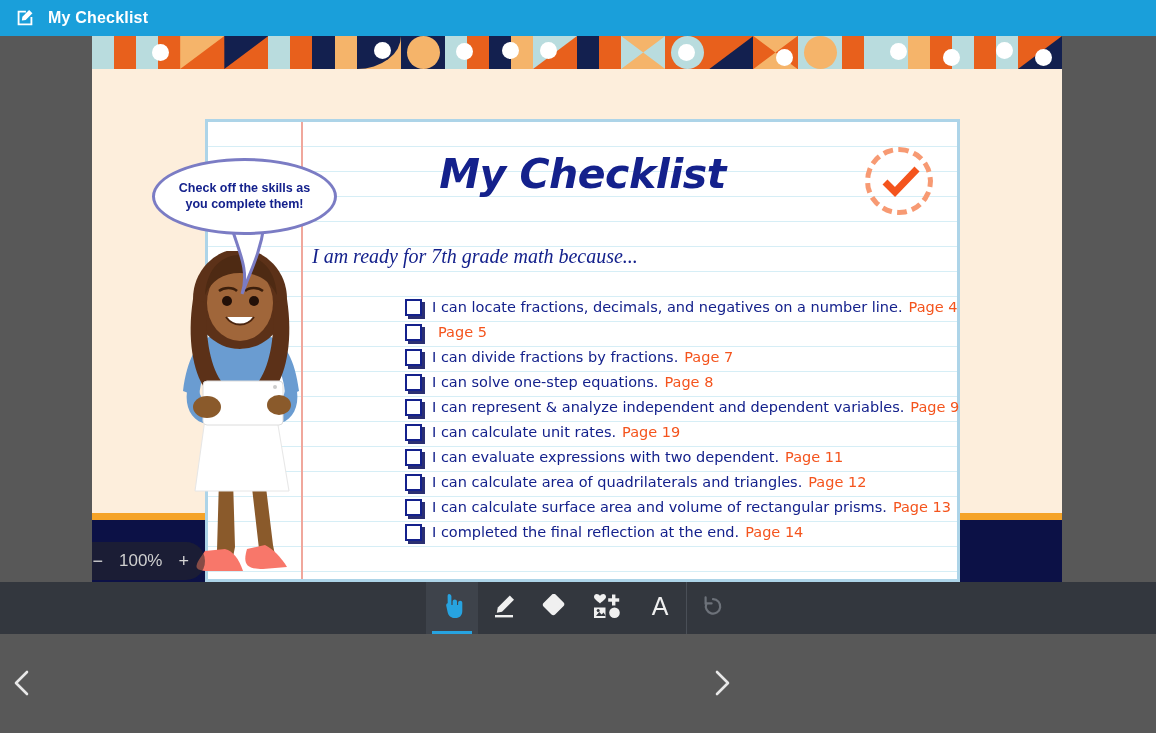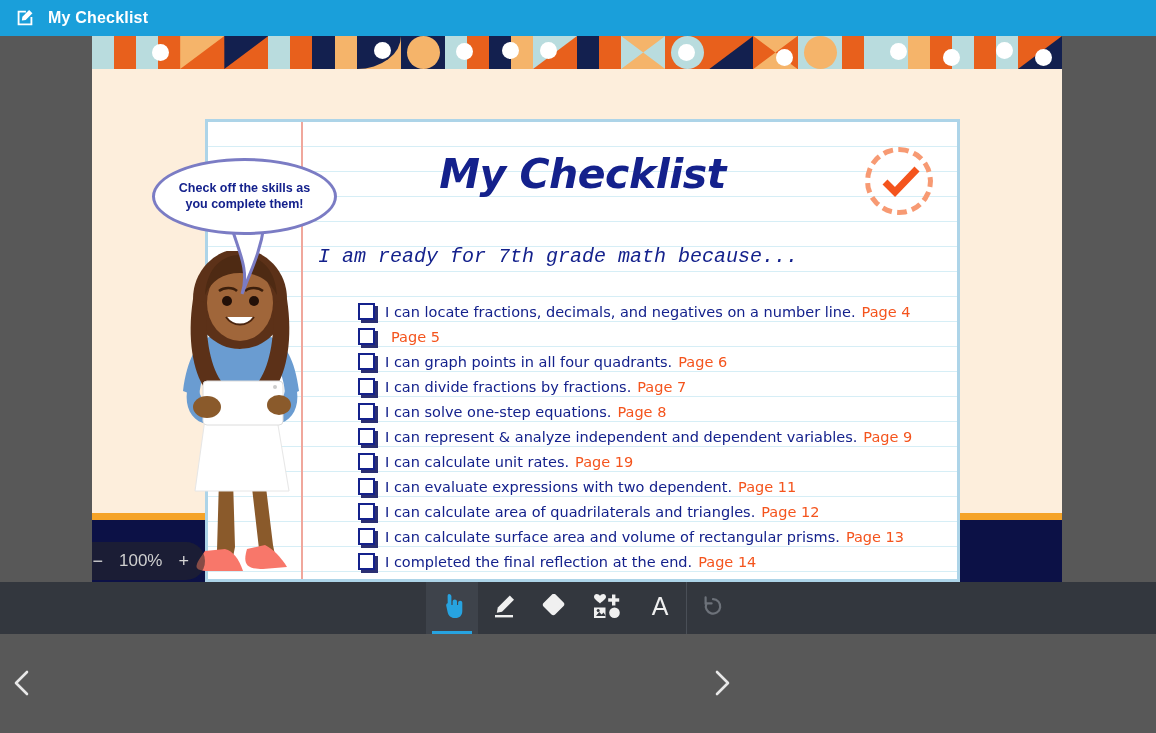--- a/index.html
+++ b/index.html
@@ -63,34 +63,34 @@
     background: #f0a79c;
   }
 
   .ws-title {
     position: absolute; left: 0; top: 28px; width: 100%; text-align: center;
     font-family: "DejaVu Sans", sans-serif;
     font-size: 41px; font-weight: bold; font-style: italic; color: #14218c;
     letter-spacing: -.5px;
   }
   .ws-sub {
-    position: absolute; left: 110px; top: 123px;
-    font-family: Liberation Mono, monospace;
+    position: absolute; left: 104px; top: 123px;
+    font-family: Liberation Serif, serif;
     font-size: 20px; font-style: italic; color: #14218c;
   }
 
   .check-badge {
     position: absolute; right: 24px; top: 25px; width: 68px; height: 68px;
     border-radius: 50%; border: 5px dashed #f79a73;
   }
   .check-badge svg { position: absolute; left: 12px; top: 14px; }
 
   
   .list { position: absolute; left: 150px; top: 177px; width: 600px; }
-  .item { display: flex; align-items: center; height: 25px; }
+  .item { display: flex; align-items: flex-start; height: 25px; margin-left: 47px; }
   .cbox {
     position: relative; width: 17px; height: 17px; flex: 0 0 17px; margin-right: 10px;
   }
   .cbox .shadow {
     position: absolute; left: 3px; top: 3px; width: 17px; height: 17px; background: #2b2f72;
   }
   .cbox .box {
     position: absolute; left: 0; top: 0; width: 17px; height: 17px;
     background: #ffffff; border: 2.5px solid #14218c;
   }
@@ -308,28 +308,20 @@
               <span class="shadow"></span>
               <span class="box"></span>
             </span>
             <span class="pg">Page 5</span>
           </div>
           <div class="item">
             <span class="cbox">
               <span class="shadow"></span>
               <span class="box"></span>
             </span>
-            <span class="txt">I can graph points in all four quadrants.</span>
-            <span class="pg">Page 6</span>
-          </div>
-          <div class="item">
-            <span class="cbox">
-              <span class="shadow"></span>
-              <span class="box"></span>
-            </span>
             <span class="txt">I can divide fractions by fractions.</span>
             <span class="pg">Page 7</span>
           </div>
           <div class="item">
             <span class="cbox">
               <span class="shadow"></span>
               <span class="box"></span>
             </span>
             <span class="txt">I can solve one-step equations.</span>
             <span class="pg">Page 8</span>

